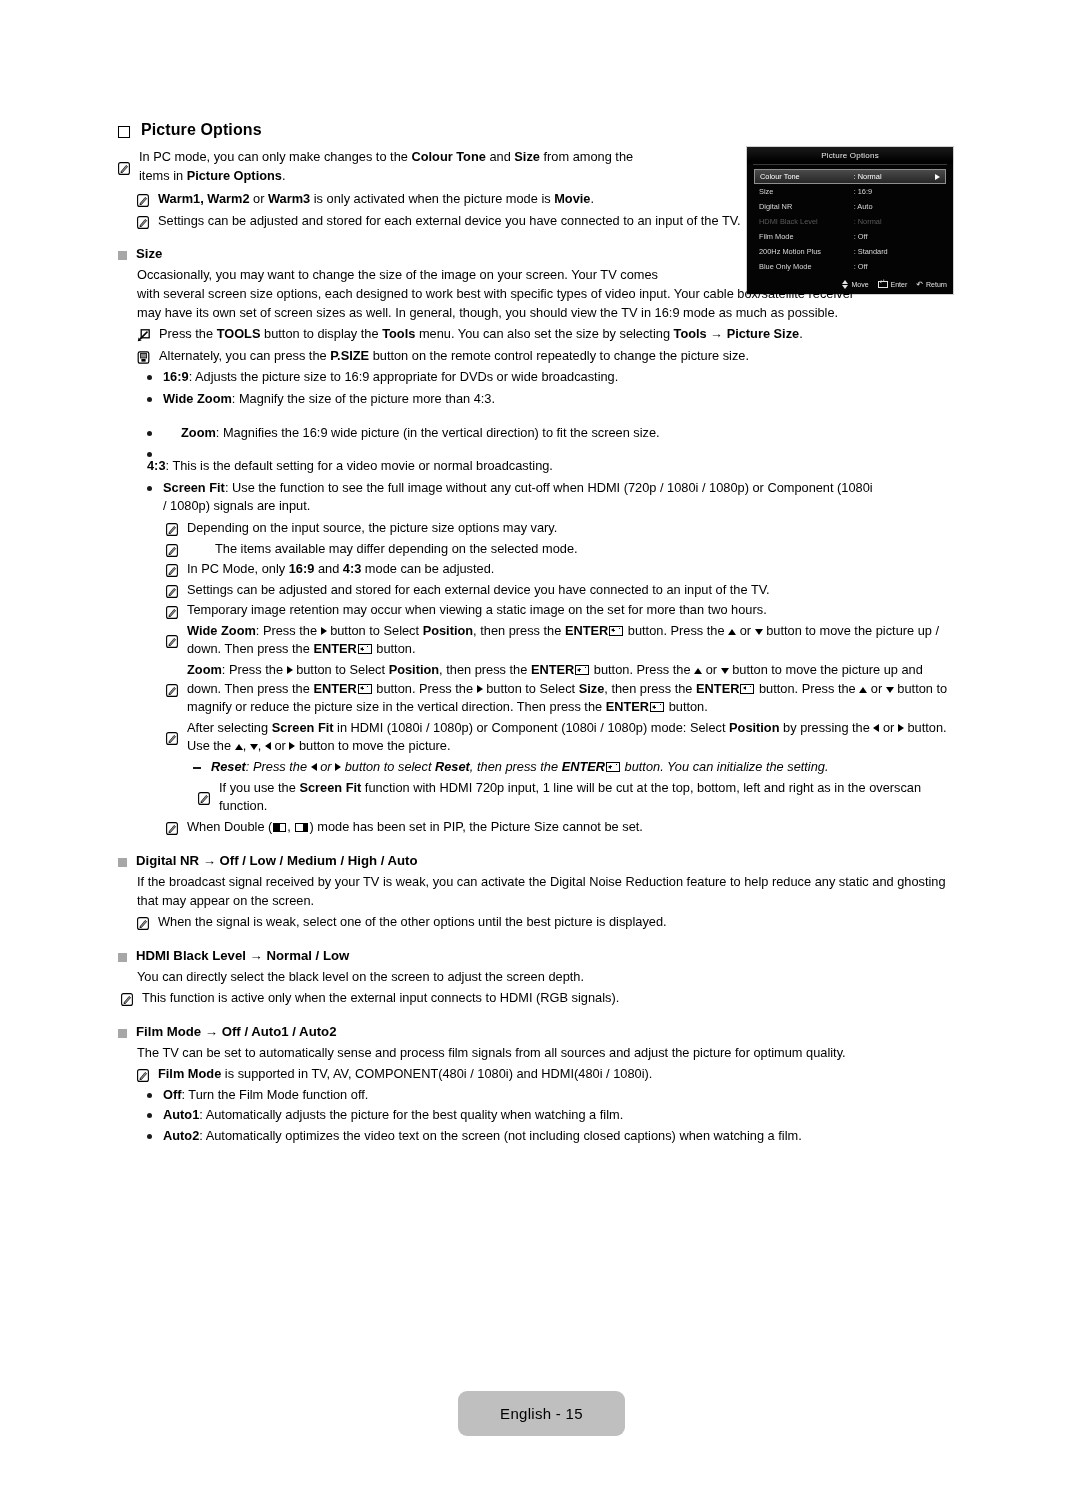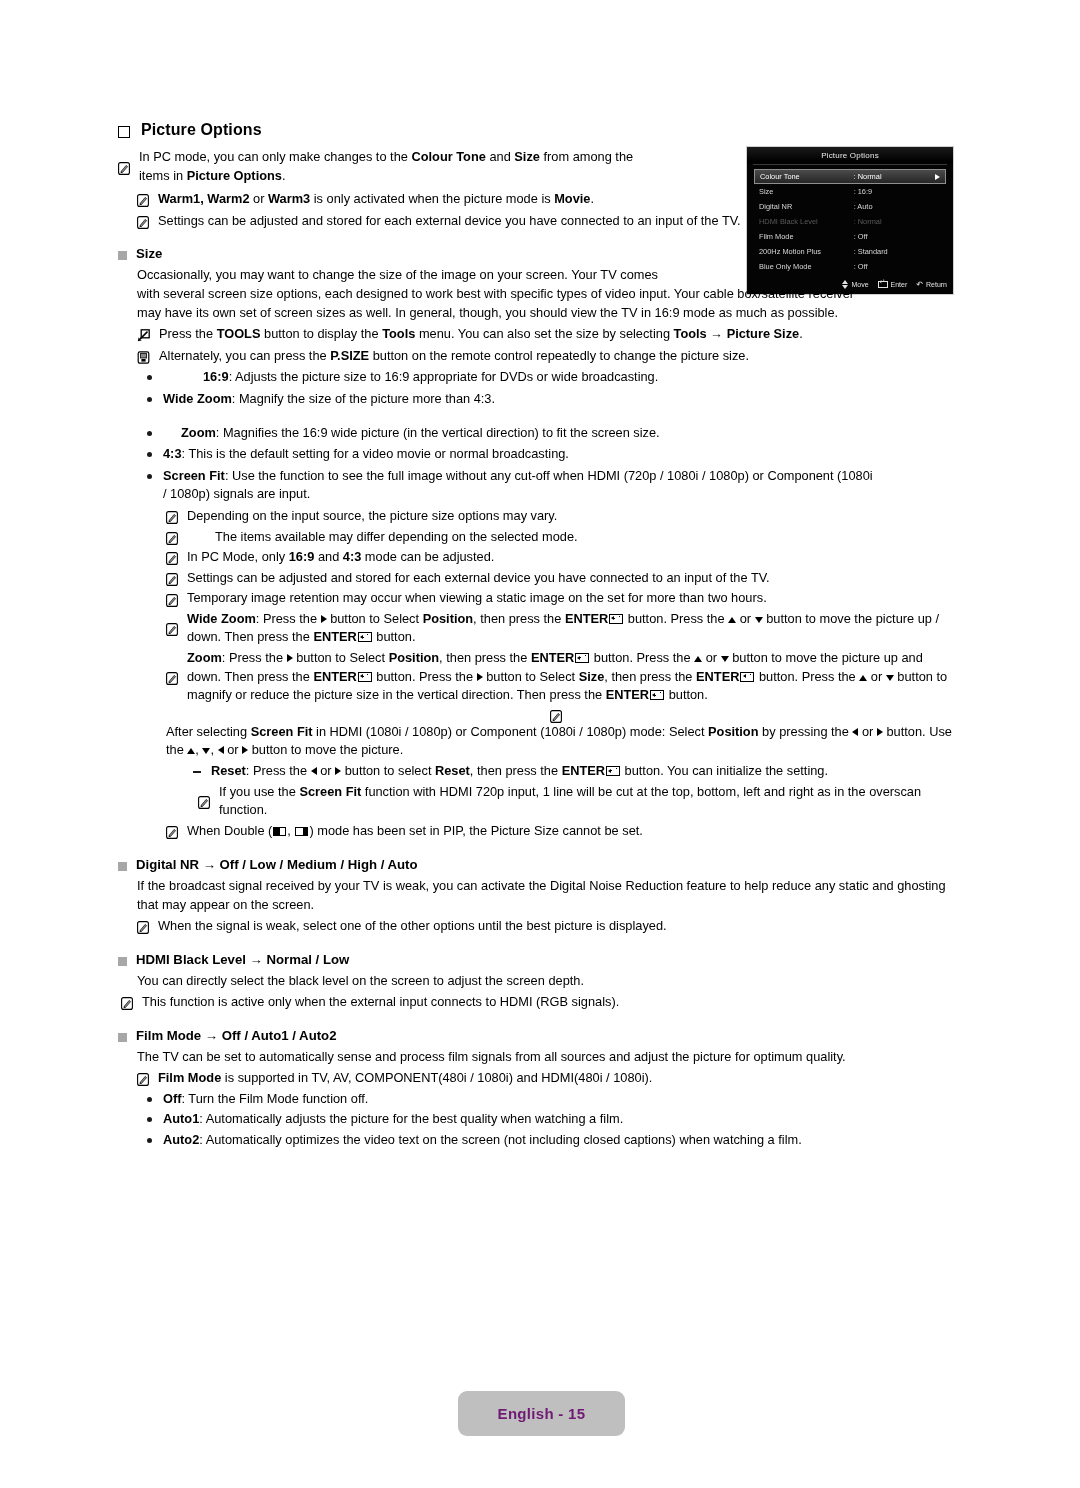--- a/index.html
+++ b/index.html
@@ -61,21 +61,21 @@
   
   .dot-row { display: flex; align-items: flex-start; }
   .dot {
     width: 5px; height: 5px;
     border-radius: 50%;
     background: #1a1a1a;
     flex: none;
     margin-right: 11px;
     margin-top: 7px;
   }
-  .dash-row { display: flex; align-items: flex-start; }
+  .dash-row { display: flex; align-items: flex-start; font-style: italic; }
   .dash {
     width: 8px; height: 1.6px;
     background: #1a1a1a;
     flex: none;
     margin-right: 10px;
     margin-top: 9px;
   }
 
   b, .b { font-weight: bold; }
 
@@ -228,22 +228,22 @@
     left: 458px;
     top: 1391px;
     width: 167px;
     height: 45px;
     background: #bfbfbf;
     border-radius: 9px;
     display: flex;
     align-items: center;
     justify-content: center;
     font-size: 15px;
-    font-weight: bold;
-    color: #701a75;
+    font-weight: normal;
+    color: #000000;
     letter-spacing: .3px;
   }
 </style>
 </head>
 <body>
 
 <div class="page">
 
   <div class="osd">
     <div class="osd-title">Picture Options</div>
@@ -362,38 +362,38 @@
       <span class="psize-icon">
         <svg viewBox="0 0 13 13" width="13" height="13">
           <rect x="1.2" y="0.8" width="10.6" height="11.4" rx="1.6" ry="1.6" fill="none" stroke="#000" stroke-width="1.2"></rect>
           <rect x="3.4" y="2.6" width="6.2" height="4.4" fill="#8a8a8a" stroke="#000" stroke-width="0.8"></rect>
           <rect x="4.4" y="8.0" width="4.2" height="2.6" fill="#000"></rect>
         </svg>
       </span>
       <span class="note-body"><span>Alternately, you can press the </span><b>P.SIZE</b><span> button on the remote control repeatedly to change the picture size.</span></span>
     </div>
 
-    <div class="dot-row t" style="margin-top:3px; margin-left:29px;gap:40px;">
+    <div class="dot-row t" style="margin-top:3px; margin-left:29px;">
       <span class="dot"></span>
       <span class="note-body"><b>16:9</b><span>: Adjusts the picture size to 16:9 appropriate for DVDs or wide broadcasting.</span></span>
     </div>
     <div class="dot-row t" style="margin-top:3px; margin-left:29px;">
       <span class="dot"></span>
       <span class="note-body"><b>Wide Zoom</b><span>: Magnify the size of the picture more than 4:3.</span></span>
     </div>
     <div class="dot-row t" style="margin-top:15px; margin-left:29px;gap:18px;">
       <span class="dot"></span>
       <span class="note-body"><b>Zoom</b><span>: Magnifies the 16:9 wide picture (in the vertical direction) to fit the screen size.</span></span>
     </div>
+    <div class="dot-row t" style="margin-top:3px; margin-left:29px;flex-direction:column;">
+      <span class="dot"></span>
+      <span class="note-body"><b>4:3</b><span>: This is the default setting for a video movie or normal broadcasting.</span></span>
+    </div>
     <div class="dot-row t" style="margin-top:3px; margin-left:29px;">
       <span class="dot"></span>
-      <span class="note-body"><b>4:3</b><span>: This is the default setting for a video movie or normal broadcasting.</span></span>
-    </div>
-    <div class="dot-row t" style="margin-top:3px; margin-left:29px;">
-      <span class="dot"></span>
       <span class="note-body"><b>Screen Fit</b><span>: Use the function to see the full image without any cut-off when HDMI (720p / 1080i / 1080p) or Component (1080i</span><br><span>/ 1080p) signals are input.</span></span>
     </div>
 
     <div class="note-row t" style="margin-top:3px; margin-left:48px;">
       <span class="note-icon">
         <svg viewBox="0 0 12 13" width="12" height="13">
             <rect x="0.6" y="0.6" width="10.8" height="11.8" rx="2" ry="2" fill="none" stroke="#000" stroke-width="1.1"></rect>
             <path d="M3 9.6 L8.2 3.4 L9.6 4.6 L4.4 10.6 Z" fill="#8f8f8f" stroke="#000" stroke-width="0.7"></path>
             <path d="M3 9.6 L4.4 10.6 L2.5 11.2 Z" fill="#000"></path>
           </svg>
@@ -456,21 +456,21 @@
       <span class="note-icon">
         <svg viewBox="0 0 12 13" width="12" height="13">
             <rect x="0.6" y="0.6" width="10.8" height="11.8" rx="2" ry="2" fill="none" stroke="#000" stroke-width="1.1"></rect>
             <path d="M3 9.6 L8.2 3.4 L9.6 4.6 L4.4 10.6 Z" fill="#8f8f8f" stroke="#000" stroke-width="0.7"></path>
             <path d="M3 9.6 L4.4 10.6 L2.5 11.2 Z" fill="#000"></path>
           </svg>
       </span>
       <span class="note-body"><b>Zoom</b><span>: Press the </span><span class="tri-r"></span><span> button to Select </span><b>Position</b><span>, then press the </span><b>ENTER</b><span class="enter-glyph"><span class="arw"></span></span><span> button. Press the </span><span class="tri-u"></span><span> or </span><span class="tri-d"></span><span> button to move the picture up and down. Then press the </span><b>ENTER</b><span class="enter-glyph"><span class="arw"></span></span><span> button. Press the </span><span class="tri-r"></span><span> button to Select </span><b>Size</b><span>, then press the </span><b>ENTER</b><span class="enter-glyph"><span class="arw"></span></span><span> button. Press the </span><span class="tri-u"></span><span> or </span><span class="tri-d"></span><span> button to magnify or reduce the picture size in the vertical direction. Then press the </span><b>ENTER</b><span class="enter-glyph"><span class="arw"></span></span><span> button.</span></span>
     </div>
 
-    <div class="note-row t" style="margin-top:2px; margin-left:48px;flex-direction:column;">
+    <div class="note-row t" style="margin-top:2px; margin-left:48px;">
       <span class="note-icon">
         <svg viewBox="0 0 12 13" width="12" height="13">
             <rect x="0.6" y="0.6" width="10.8" height="11.8" rx="2" ry="2" fill="none" stroke="#000" stroke-width="1.1"></rect>
             <path d="M3 9.6 L8.2 3.4 L9.6 4.6 L4.4 10.6 Z" fill="#8f8f8f" stroke="#000" stroke-width="0.7"></path>
             <path d="M3 9.6 L4.4 10.6 L2.5 11.2 Z" fill="#000"></path>
           </svg>
       </span>
       <span class="note-body"><span>After selecting </span><b>Screen Fit</b><span> in HDMI (1080i / 1080p) or Component (1080i / 1080p) mode: Select </span><b>Position</b><span> by pressing the </span><span class="tri-l"></span><span> or </span><span class="tri-r"></span><span> button. Use the </span><span class="tri-u"></span><span>, </span><span class="tri-d"></span><span>, </span><span class="tri-l"></span><span> or </span><span class="tri-r"></span><span> button to move the picture.</span></span>
     </div>
 

